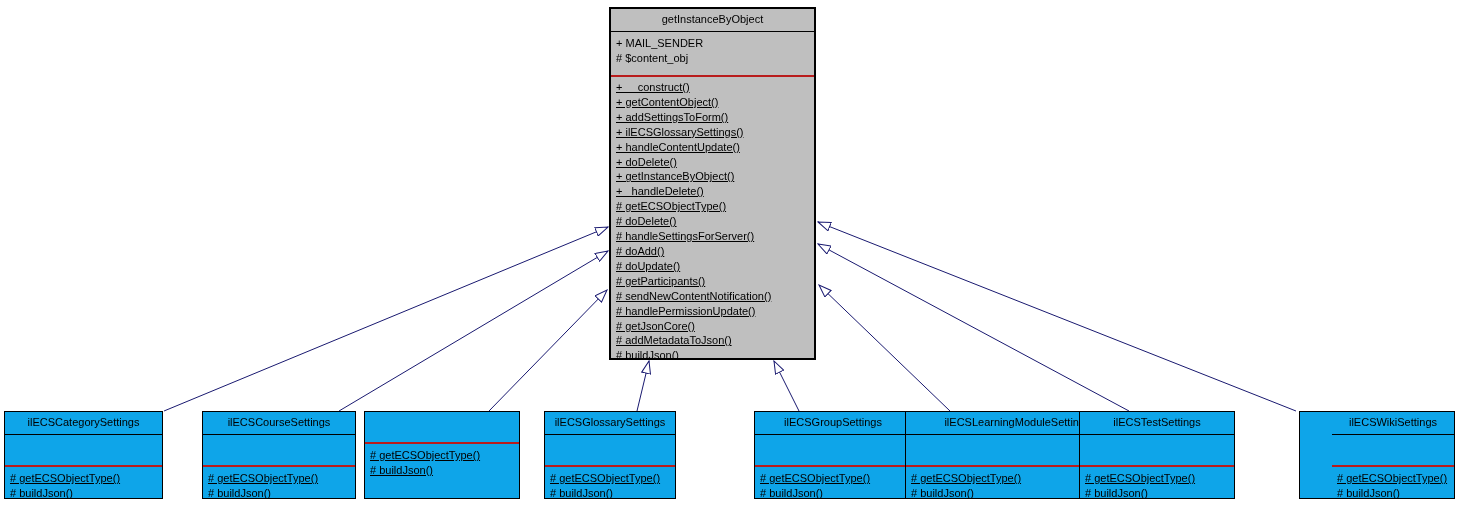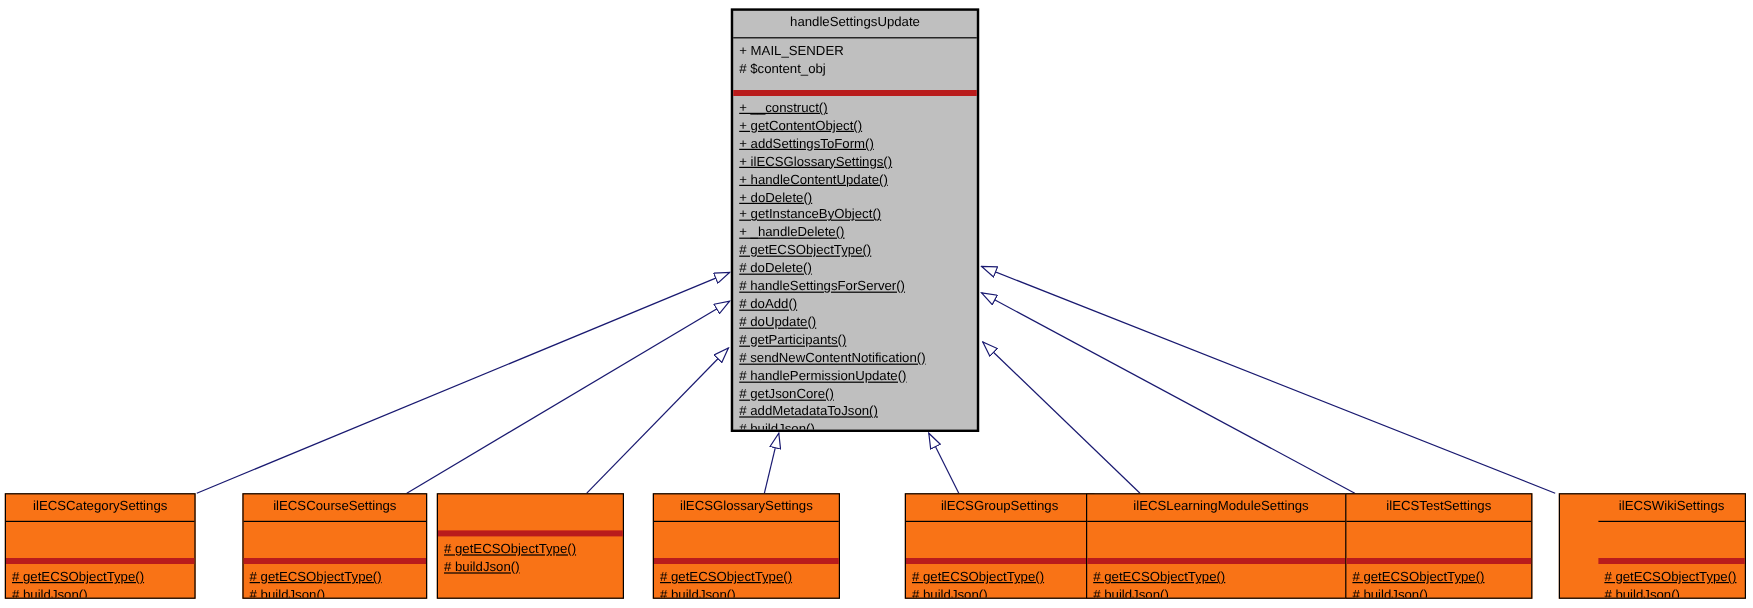--- a/index.html
+++ b/index.html
@@ -17,21 +17,21 @@
   }
   .edges {
     position: absolute;
     left: 0; top: 0;
     width: 1461px; height: 507px;
     pointer-events: none;
   }
   .uml-box {
     position: absolute;
     box-sizing: border-box;
-    background: #f97316;
+    background: #0ea5e9;
     border: 1px solid #000000;
     display: flex;
     flex-direction: column;
     font-size: 11px;
     color: #000000;
   }
   .uml-box.parent {
     left: 609px; top: 7px;
     width: 207px; height: 353px;
     background: #bfbfbf;
@@ -41,21 +41,21 @@
     flex: 0 0 auto;
     height: 22px;
     line-height: 21px;
     text-align: center;
     border-bottom: 1px solid #000000;
     white-space: nowrap;
     overflow: hidden;
   }
   .uml-attrs {
     flex: 0 0 auto;
-    border-bottom: 5px solid #b91c1c;
+    border-bottom: 2px solid #b91c1c;
     padding: 4px 4px 0 5px;
     line-height: 14.9px;
     white-space: nowrap;
     overflow: hidden;
   }
   .parent .uml-attrs { height: 39px; }
   .child  .uml-attrs { height: 26px; }
   .uml-methods {
     flex: 1 1 auto;
     padding: 3px 4px 0 5px;
@@ -65,24 +65,24 @@
     text-decoration: underline;
   }
   .child .uml-methods { line-height: 14.5px; padding-top: 4px; }
   .uml-box.child {
     top: 411px;
     height: 88px;
   }
   .child.c0 { left: 4px;    width: 159px; }
   .child.c1 { left: 186px;  width: 154px; margin-left: 16px; }
   .child.c2 { left: 364px;  width: 156px; }
-  .child.c3 { left: 544px;  width: 156px; }
+  .child.c3 { left: 544px;  width: 132px; }
   .child.c4 { left: 722px;  width: 158px; margin-left: 32px; }
   .child.c5 { left: 905px;  width: 225px; }
-  .child.c6 { left: 1121px; width: 156px; justify-content: flex-end; }
+  .child.c6 { left: 1079px; width: 156px; justify-content: flex-end; }
   .child.c7 { left: 1299px; width: 156px; padding-left: 32px; }
   .m { display: block; }
 </style>
 </head>
 <body>
 
 <div class="canvas">
 
   <svg class="edges" width="1461" height="507" viewBox="0 0 1461 507">
     <defs>
@@ -94,21 +94,21 @@
     <line x1="339" y1="411" x2="608" y2="251" stroke="#191970" stroke-width="1" marker-end="url(#hollowArrow)"></line>
     <line x1="489" y1="411" x2="607" y2="290" stroke="#191970" stroke-width="1" marker-end="url(#hollowArrow)"></line>
     <line x1="637" y1="411" x2="649" y2="361" stroke="#191970" stroke-width="1" marker-end="url(#hollowArrow)"></line>
     <line x1="799" y1="411" x2="774" y2="361" stroke="#191970" stroke-width="1" marker-end="url(#hollowArrow)"></line>
     <line x1="950" y1="411" x2="819" y2="285" stroke="#191970" stroke-width="1" marker-end="url(#hollowArrow)"></line>
     <line x1="1129" y1="411" x2="818" y2="244" stroke="#191970" stroke-width="1" marker-end="url(#hollowArrow)"></line>
     <line x1="1296" y1="411" x2="818" y2="222" stroke="#191970" stroke-width="1" marker-end="url(#hollowArrow)"></line>
   </svg>
 
   <div class="uml-box parent">
-    <div class="uml-title">handleSettingsUpdate</div>
+    <div class="uml-title">getInstanceByObject</div>
     <div class="uml-attrs">
         <span class="m">+ MAIL_SENDER</span>
         <span class="m"># $content_obj</span>
       </div>
     <div class="uml-methods">
         <span class="m">+ __construct()</span>
         <span class="m">+ getContentObject()</span>
         <span class="m">+ addSettingsToForm()</span>
         <span class="m">+ ilECSGlossarySettings()</span>
         <span class="m">+ handleContentUpdate()</span>

